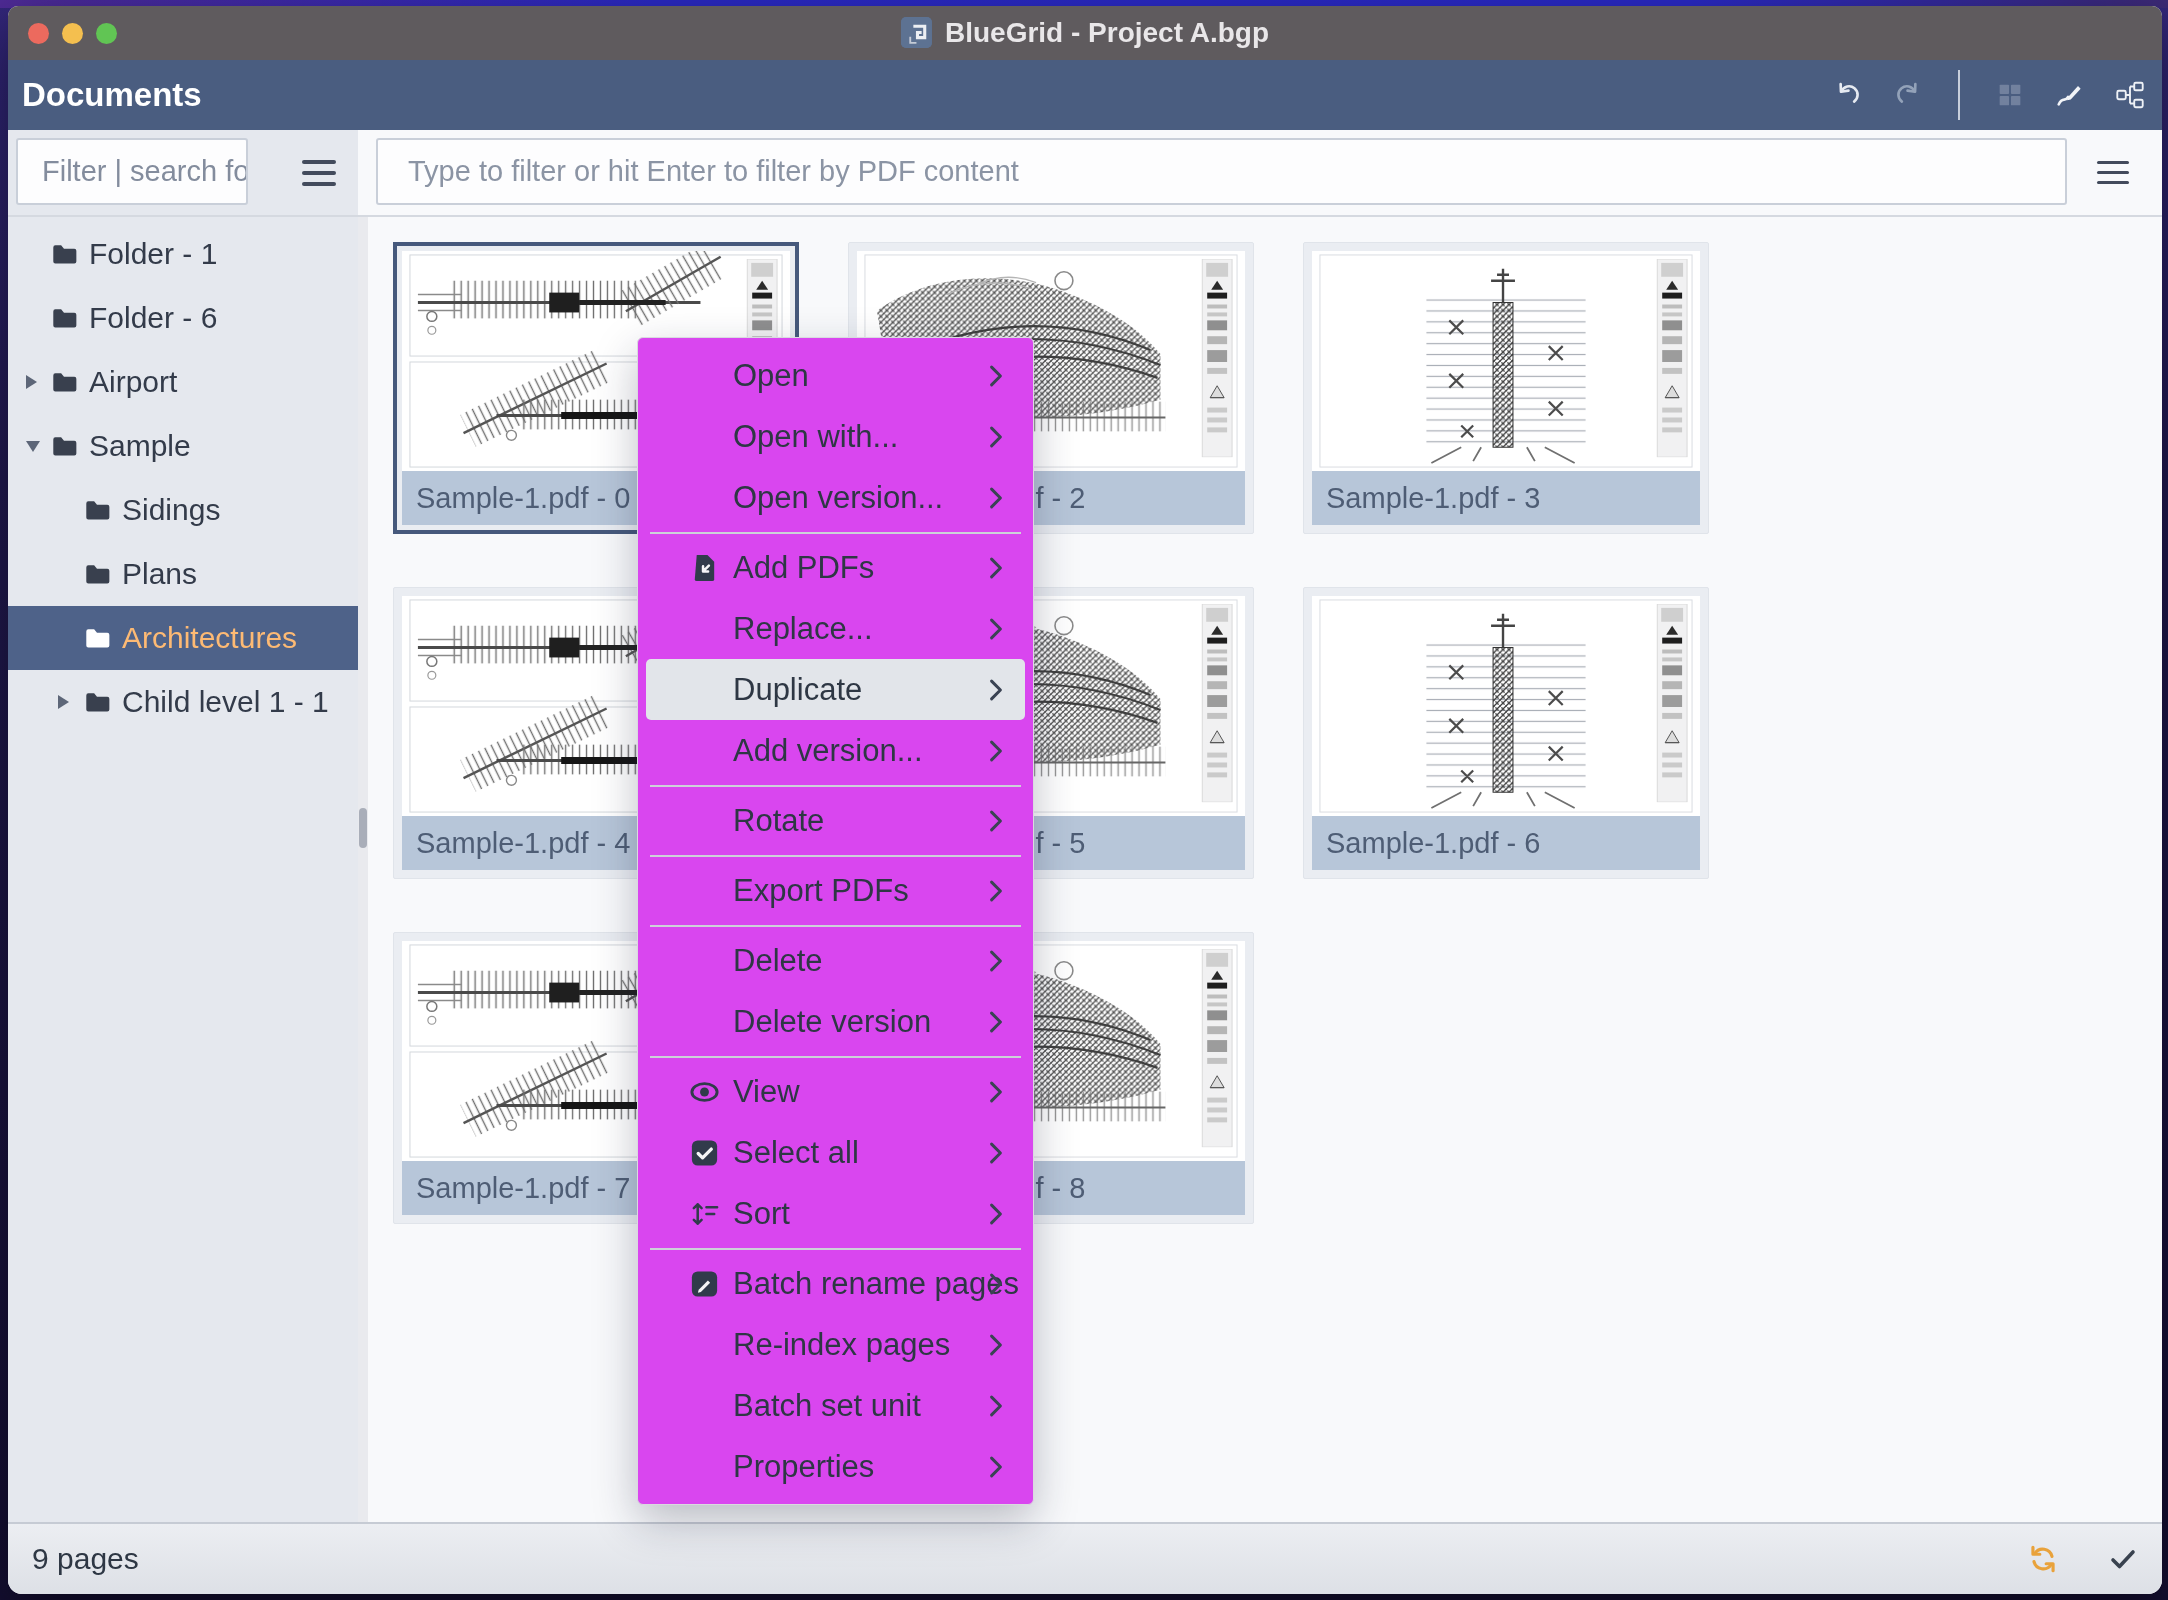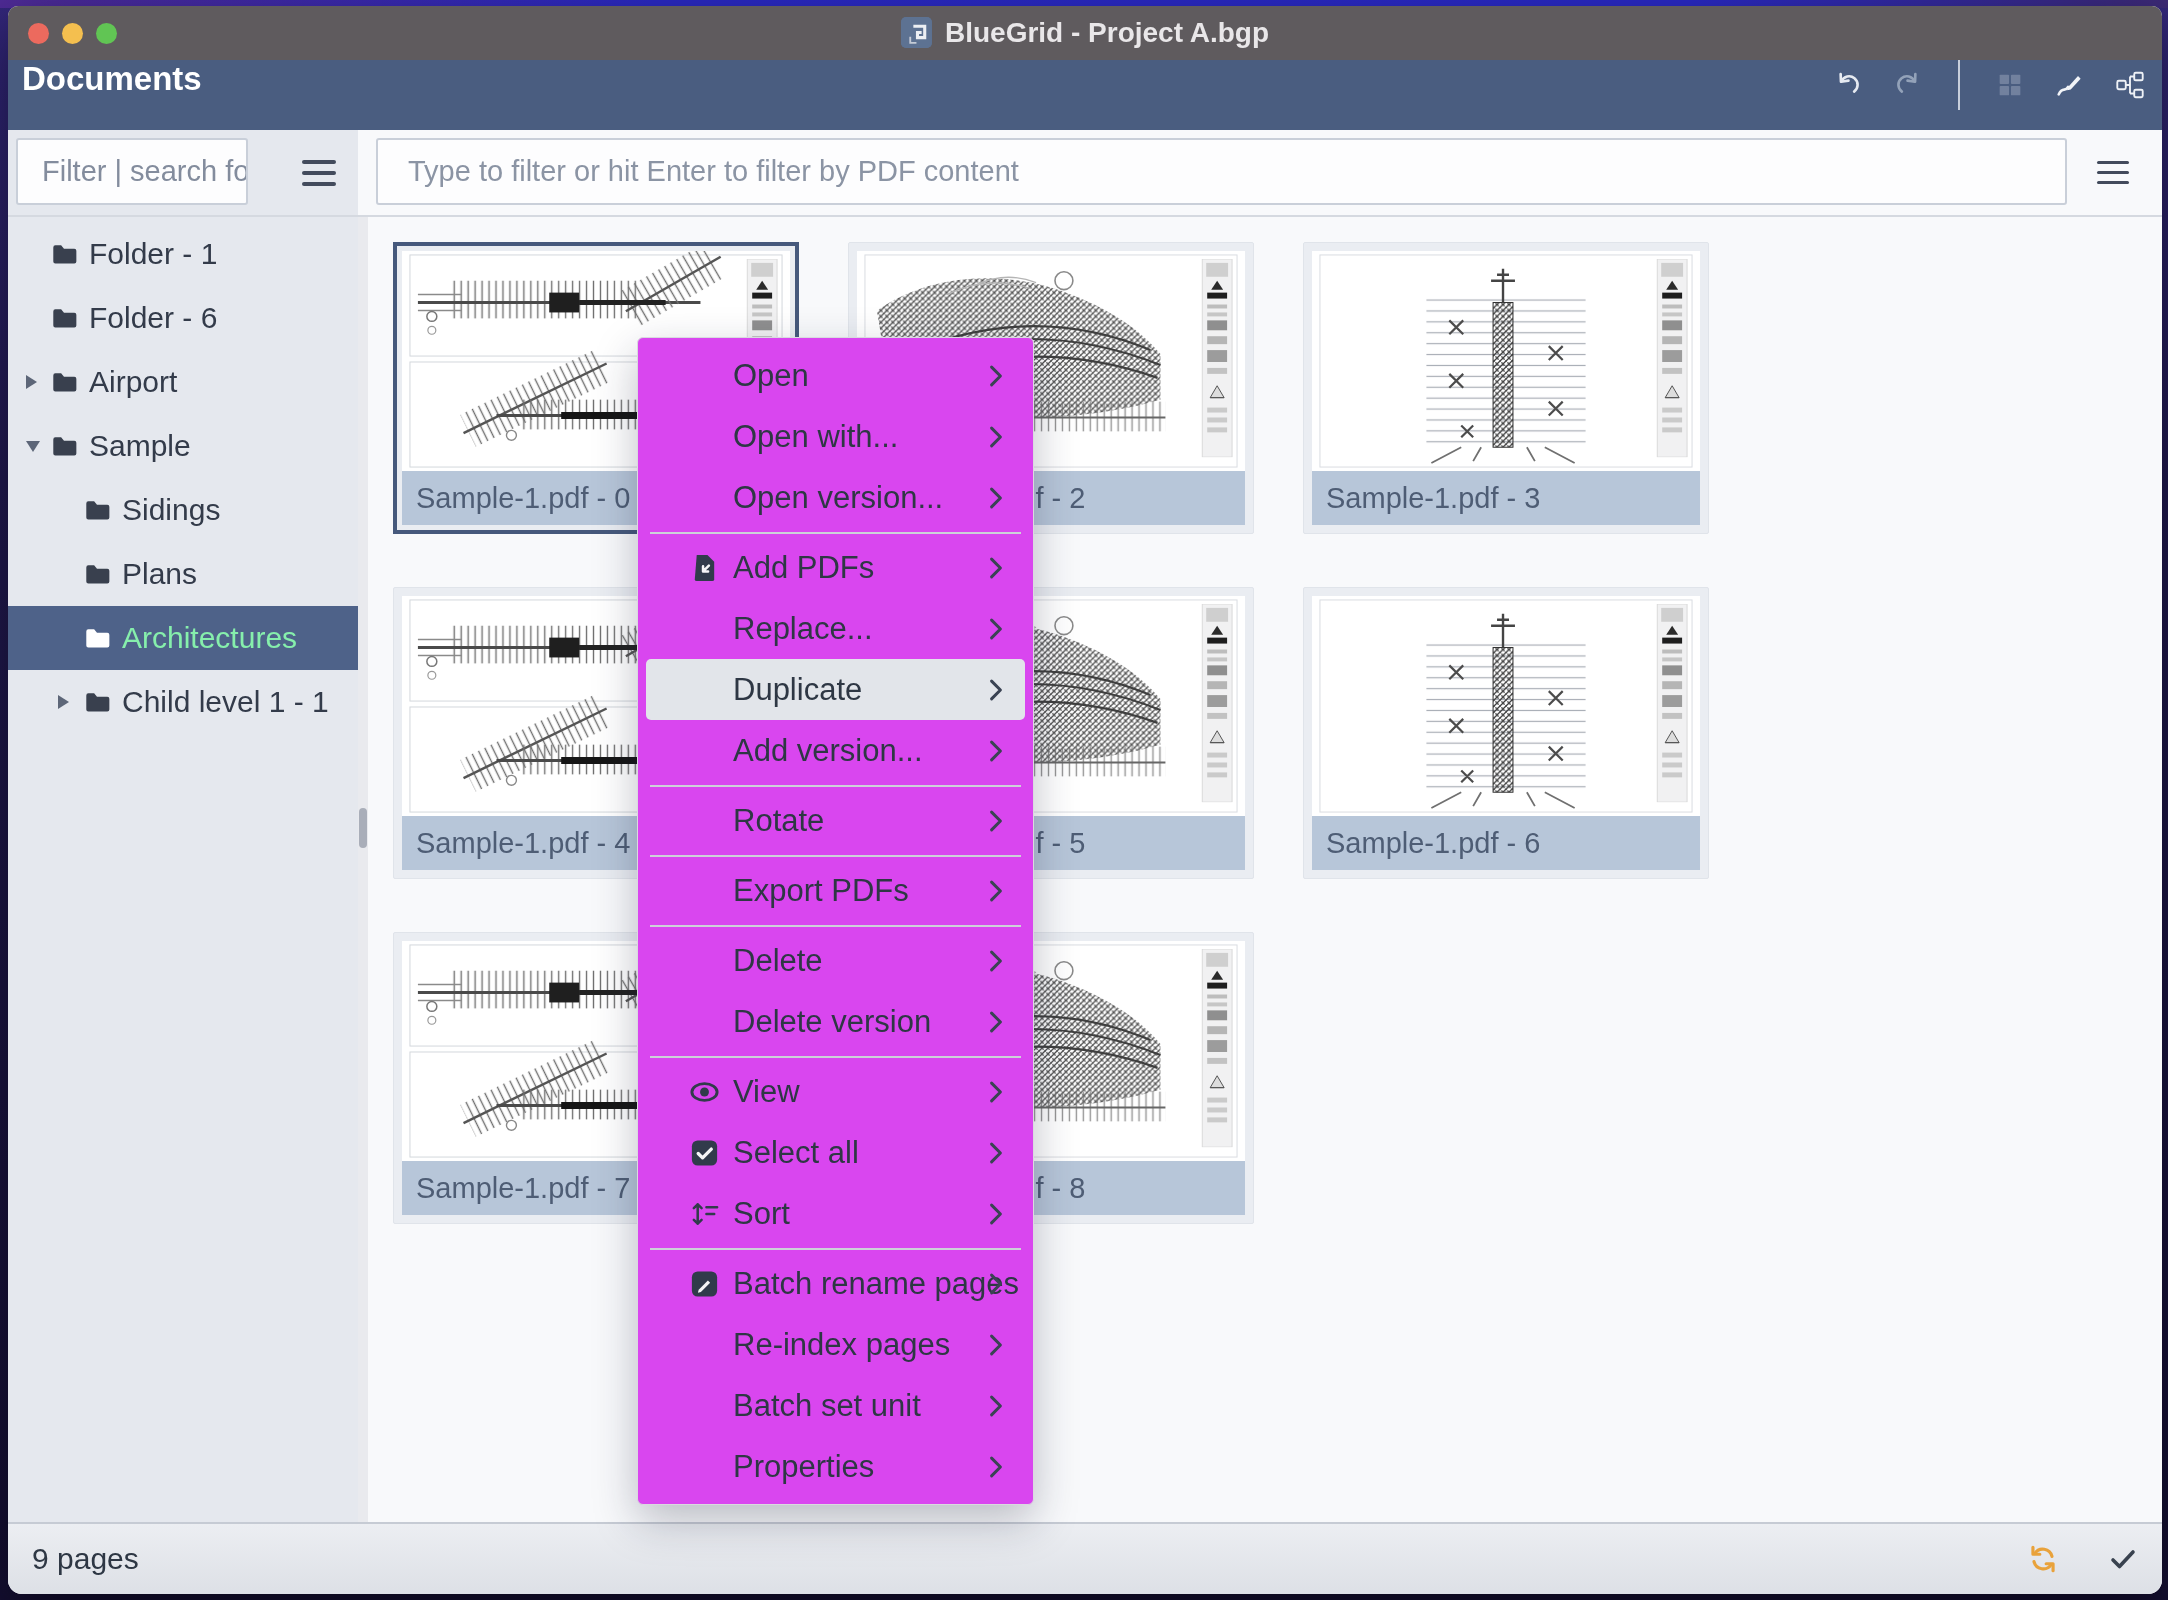--- a/index.html
+++ b/index.html
@@ -14,21 +14,21 @@
   .titlebar{position:absolute;left:0;top:0;right:0;height:54px;background:#5f5b5e;
     display:flex;align-items:center;}
   .lights{display:flex;gap:13px;margin-left:20px;}
   .light{width:21px;height:21px;border-radius:50%;}
   .titlewrap{position:absolute;left:50%;transform:translateX(-50%);display:flex;
     gap:13px;}
   .appicon{width:31px;height:31px;border-radius:5px;background:#5d7292;}
   .wintitle{font-size:28px;font-weight:bold;color:#e9e7e9;white-space:nowrap;}
   
   .appheader{position:absolute;left:0;top:54px;right:0;height:70px;background:#4a5d80;
-    display:flex;align-items:flex-start;}
+    display:flex;align-items:center;}
   .pagetitle{font-size:33px;font-weight:bold;color:#ffffff;margin-left:14px;}
   .toolbar{margin-left:auto;display:flex;align-items:center;gap:28px;padding-right:16px;}
   .tbtn{width:32px;height:32px;}
   .tdivider{width:2px;height:50px;background:#c7cedb;margin:0 6px;}
   
   .band{position:absolute;left:0;top:124px;right:0;height:85px;background:#f8f9fb;
     border-bottom:2px solid #d5d9e0;}
   .band-left{position:absolute;left:0;top:0;width:350px;height:100%;background:#e5e8ee;}
   .inputbox{position:absolute;top:8px;height:63px;background:#fdfdfe;
     border:2px solid #c9cfd9;border-radius:3px;display:flex;align-items:center;
@@ -41,21 +41,21 @@
     justify-content:center;gap:7px;}
   .burger i{display:block;height:4px;background:#434b5c;border-radius:2px;}
   .sb-burger{left:294px;width:34px;}
   .main-burger{left:2089px;width:32px;}
   .main-burger i{height:3px;}
   
   .sidebar{position:absolute;left:0;top:211px;width:350px;bottom:70px;background:#e5e8ee;}
   .tree{padding-top:5px;}
   .tree-row{height:64px;display:flex;align-items:center;position:relative;
     color:#333b4a;font-size:30px;cursor:default;}
-  .tree-row.sel{background:#4e6289;color:#86efac;}
+  .tree-row.sel{background:#4e6289;color:#fdba74;}
   .chev{position:absolute;width:0;height:0;}
   .chr{border-left:11px solid #5d6678;border-top:7px solid transparent;border-bottom:7px solid transparent;}
   .chd{border-top:11px solid #5d6678;border-left:7px solid transparent;border-right:7px solid transparent;}
   .lv0 .chev{left:18px;} .lv1 .chev{left:50px;}
   .fold{width:28px;height:28px;flex:0 0 auto;}
   .lv0 .fold{margin-left:42px;} .lv1 .fold{margin-left:75px;}
   .tree-row .fold{color:#39404e;} .tree-row.sel .fold{color:#ffffff;}
   .tlabel{margin-left:11px;white-space:nowrap;}
   
   .splitter{position:absolute;left:350px;top:211px;width:10px;bottom:70px;background:#e9eaee;}

